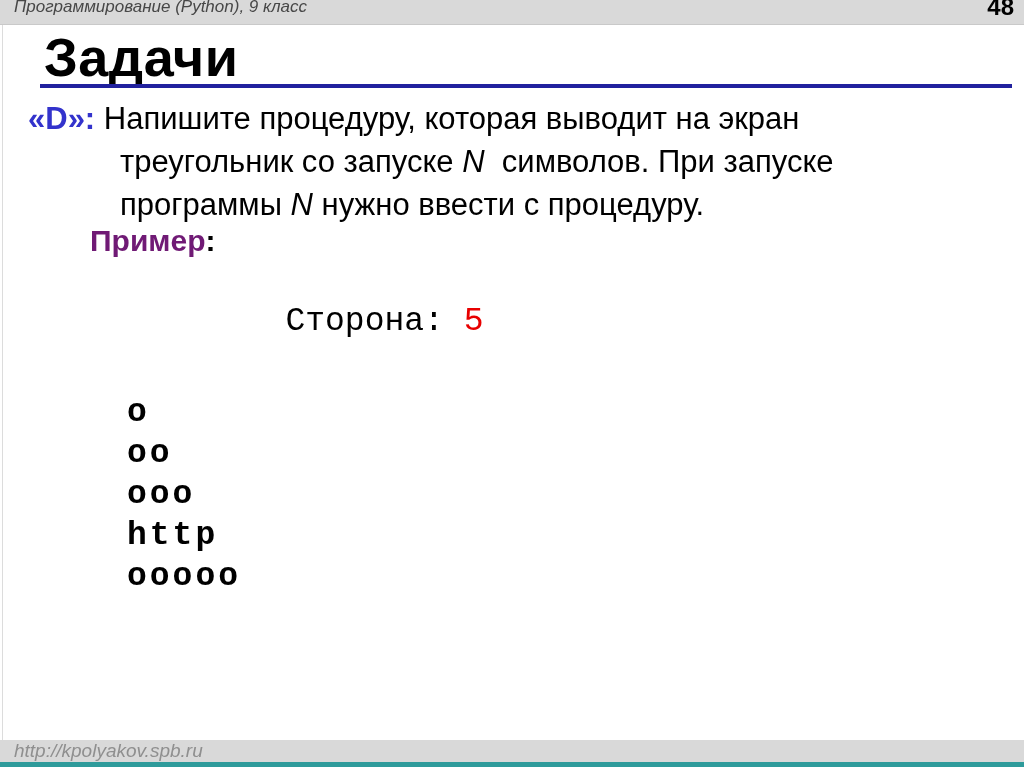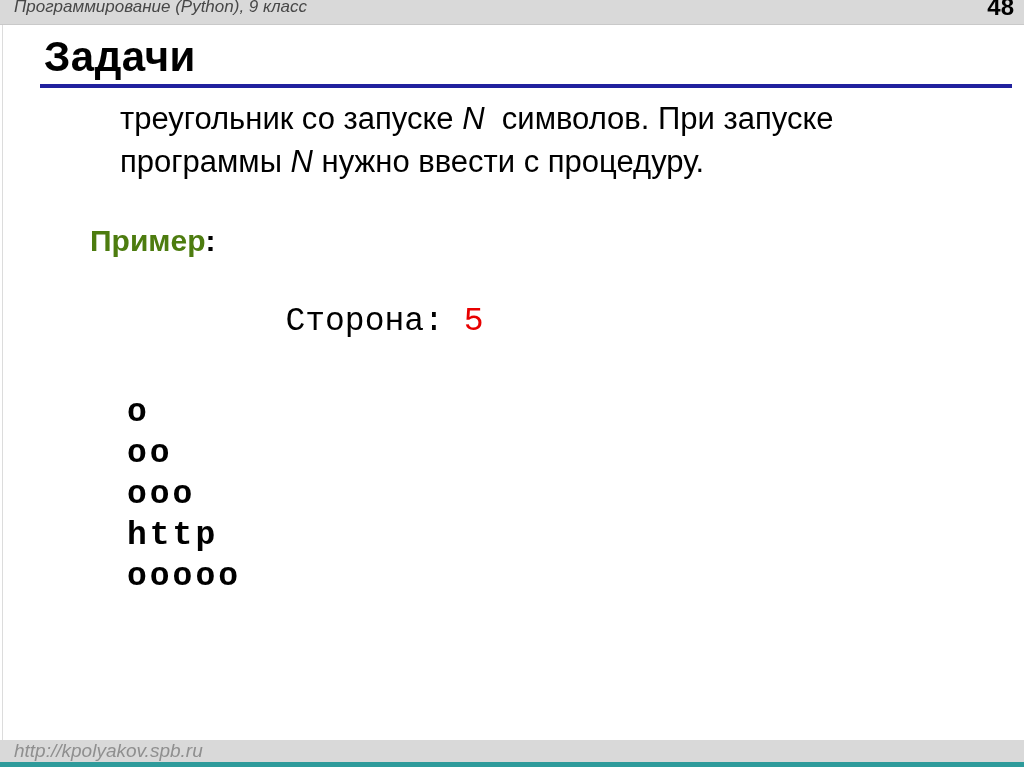--- a/index.html
+++ b/index.html
@@ -36,21 +36,21 @@
   }
   .topbar-page {
     font-weight: bold;
     font-size: 24px;
     color: #000000;
   }
   
   .title {
     position: absolute; left: 44px; top: 34px;
     margin: 0;
-    font-size: 42px; line-height: 46px;
+    font-size: 54px; line-height: 46px;
     font-weight: bold; color: #000000;
     letter-spacing: 0.5px;
   }
   .title-underline {
     position: absolute; left: 40px; top: 84px;
     width: 972px; height: 4px;
     background: #21219e;
   }
   
   .task {
@@ -62,21 +62,21 @@
   .task-line { white-space: pre-wrap; }
   .task-line.indent { padding-left: 92px; }
   .seg-label { font-weight: bold; color: #3333cc; }
   .seg-normal { color: #000000; }
   .seg-var { font-style: italic; }
   
   .example-heading {
     position: absolute; left: 90px; top: 224px;
     font-size: 30px; font-weight: bold; line-height: 34px;
   }
-  .example-word { color: #4d7c0f; }
+  .example-word { color: #701a75; }
   .example-colon { color: #000000; }
   .code {
     position: absolute; left: 127px; top: 260px;
     font-family: "Liberation Mono", "DejaVu Sans Mono", monospace;
     font-size: 33px; line-height: 41px;
     color: #000000;
   }
   .code-line { white-space: pre; }
   .console-value { color: #e80000; }
   .console-output { margin-top: 9px; }
@@ -111,20 +111,21 @@
     <span class="topbar-page">48</span>
   </header>
 
   <div class="edge-line"></div>
 
   <main>
     <h1 class="title">Задачи</h1>
     <div class="title-underline"></div>
 
     <div class="task" id="task-lines">
+        <div class="task-line"><span class="seg-label">«D»: </span><span class="seg-normal">Напишите процедуру, которая выводит на экран</span></div>
         <div class="task-line indent"><span class="seg-normal">треугольник со запуске </span><span class="seg-var">N</span><span class="seg-normal">&nbsp; символов. При запуске</span></div>
         <div class="task-line indent"><span class="seg-normal">программы </span><span class="seg-var">N</span><span class="seg-normal"> нужно ввести с процедуру.</span></div>
       </div>
 
     <div class="example-heading">
       <span class="example-word">Пример</span><span class="example-colon">:</span>
     </div>
 
     <div class="code">
       <div class="code-line">

